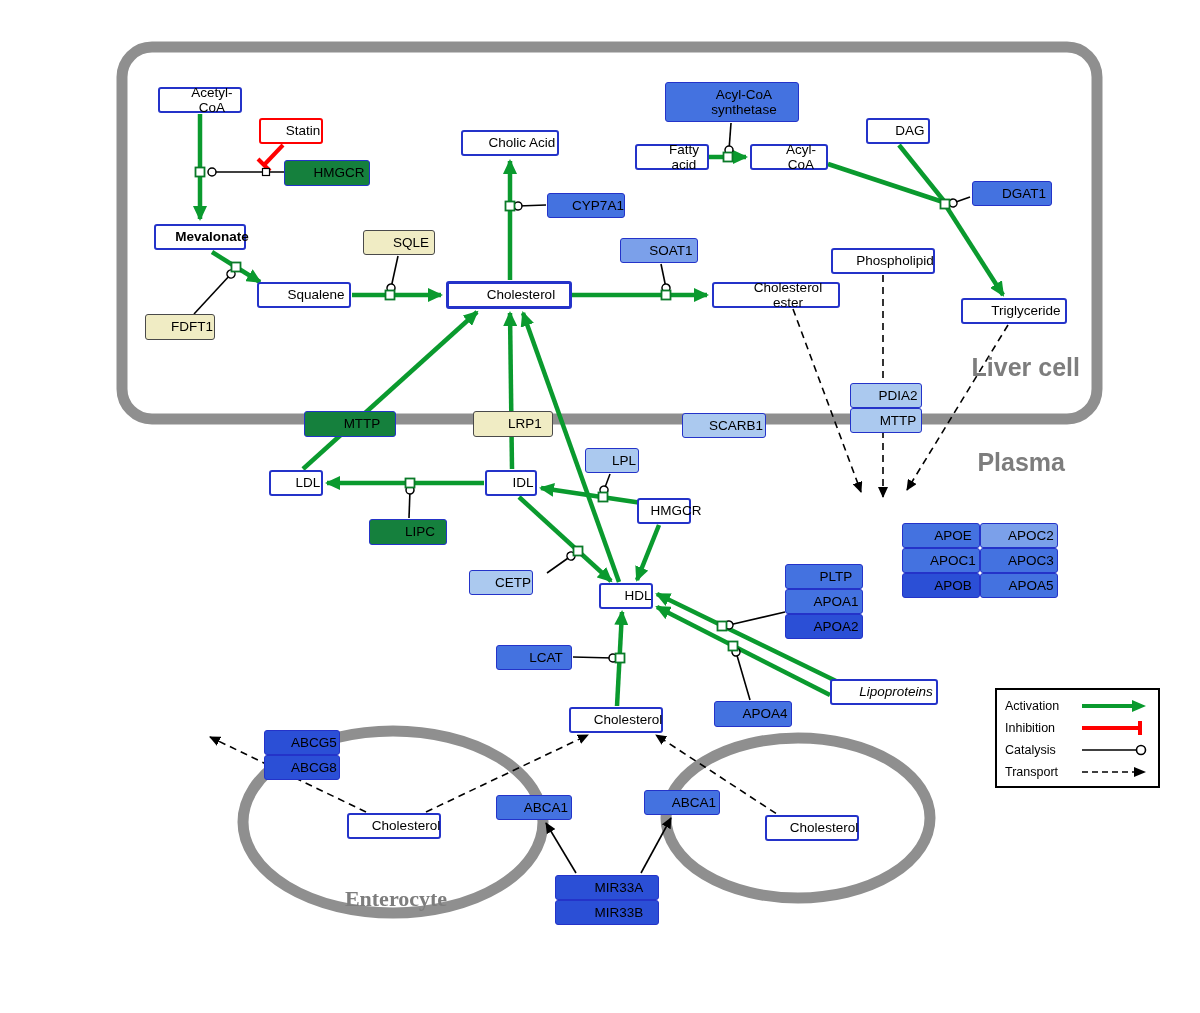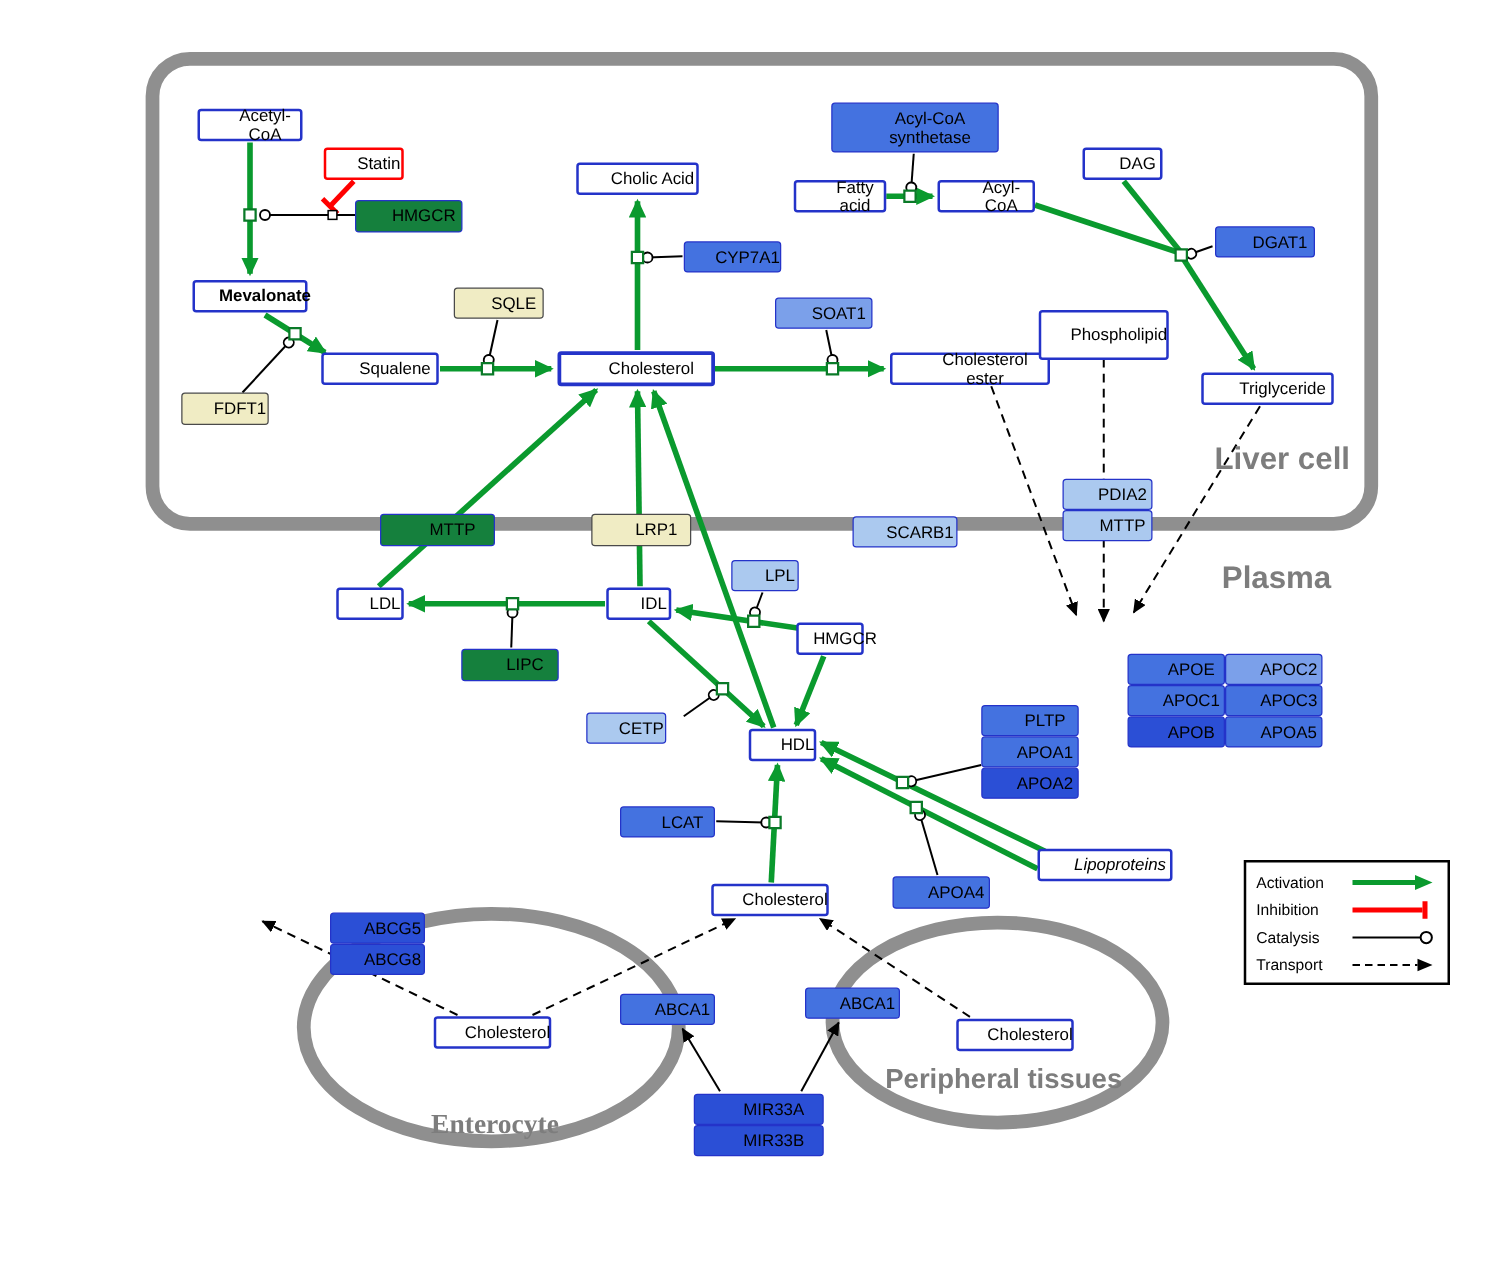--- a/index.html
+++ b/index.html
@@ -126,21 +126,20 @@
       <rect class="rn" x="717.5" y="621.5" width="9" height="9"></rect>
       <rect class="rn" x="728.5" y="641.5" width="9" height="9"></rect>
       <rect class="rn" x="615.5" y="653.5" width="9" height="9"></rect>
       <rect x="262.5" y="168.5" width="7" height="7" fill="#fff" stroke="#000" stroke-width="1.2"></rect>
     </g>
   </svg>
 
   <div class="comp-label" style="left:930px;top:353px;width:150px;text-align:right;font-size:25px;">Liver cell</div>
   <div class="comp-label" style="left:955px;top:448px;width:110px;text-align:right;font-size:25px;">Plasma</div>
   <div class="comp-label" style="left:306px;top:886px;width:180px;text-align:center;font-size:22px;font-family:Liberation Serif, serif;">Enterocyte</div>
-  <div class="comp-label" style="left:683px;top:850px;width:240px;text-align:center;font-size:22px;">Peripheral tissues</div>
 
   <div class="node met" style="left:158px;top:87px;width:84px;height:26px;">Acetyl-CoA</div>
   <div class="node statin" style="left:259px;top:118px;width:64px;height:26px;">Statin</div>
   <div class="node g-yellow" style="left:284px;top:160px;width:86px;height:26px;">HMGCR</div>
   <div class="node met" style="left:154px;top:224px;width:92px;height:26px;font-weight:bold;">Mevalonate</div>
   <div class="node g-khaki" style="left:145px;top:314px;width:70px;height:26px;">FDFT1</div>
   <div class="node met" style="left:257px;top:282px;width:94px;height:26px;">Squalene</div>
   <div class="node g-khaki" style="left:363px;top:230px;width:72px;height:25px;">SQLE</div>
   <div class="node met-bold" style="left:446px;top:281px;width:126px;height:28px;">Cholesterol</div>
   <div class="node met" style="left:461px;top:130px;width:98px;height:26px;">Cholic Acid</div>
@@ -148,21 +147,21 @@
   <div class="node g-blue-m" style="left:620px;top:238px;width:78px;height:25px;">SOAT1</div>
   <div class="node met" style="left:712px;top:282px;width:128px;height:26px;">Cholesterol ester</div>
   <div class="node g-blue two-line" style="left:665px;top:82px;width:134px;height:40px;">
     <span>Acyl-CoA</span>
     <span>synthetase</span>
   </div>
   <div class="node met" style="left:635px;top:144px;width:74px;height:26px;">Fatty acid</div>
   <div class="node met" style="left:750px;top:144px;width:78px;height:26px;">Acyl-CoA</div>
   <div class="node met" style="left:866px;top:118px;width:64px;height:26px;">DAG</div>
   <div class="node g-blue" style="left:972px;top:181px;width:80px;height:25px;">DGAT1</div>
-  <div class="node met" style="left:831px;top:248px;width:104px;height:40px;">Phospholipid</div>
+  <div class="node met" style="left:831px;top:248px;width:104px;height:26px;">Phospholipid</div>
   <div class="node met" style="left:961px;top:298px;width:106px;height:26px;">Triglyceride</div>
   <div class="node g-blue-l" style="left:850px;top:383px;width:72px;height:25px;">PDIA2</div>
   <div class="node g-blue-l" style="left:850px;top:408px;width:72px;height:25px;">MTTP</div>
 
   <div class="node g-yellow" style="left:304px;top:411px;width:92px;height:26px;">MTTP</div>
   <div class="node g-khaki" style="left:473px;top:411px;width:80px;height:26px;">LRP1</div>
   <div class="node g-blue-l" style="left:682px;top:413px;width:84px;height:25px;">SCARB1</div>
 
   <div class="node met" style="left:269px;top:470px;width:54px;height:26px;">LDL</div>
   <div class="node met" style="left:485px;top:470px;width:52px;height:26px;">IDL</div>

